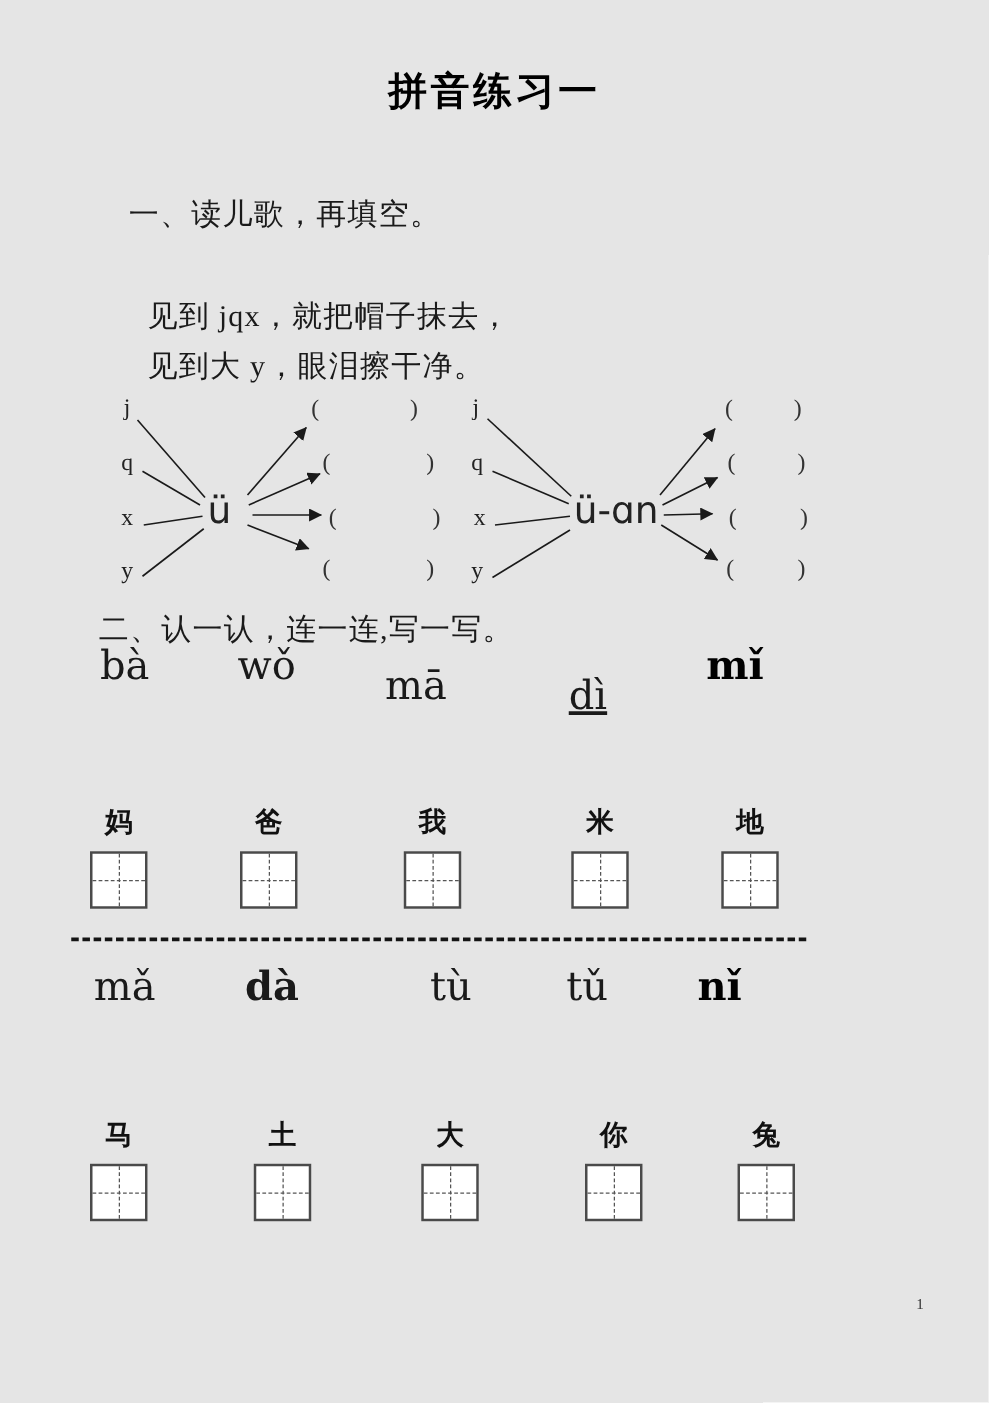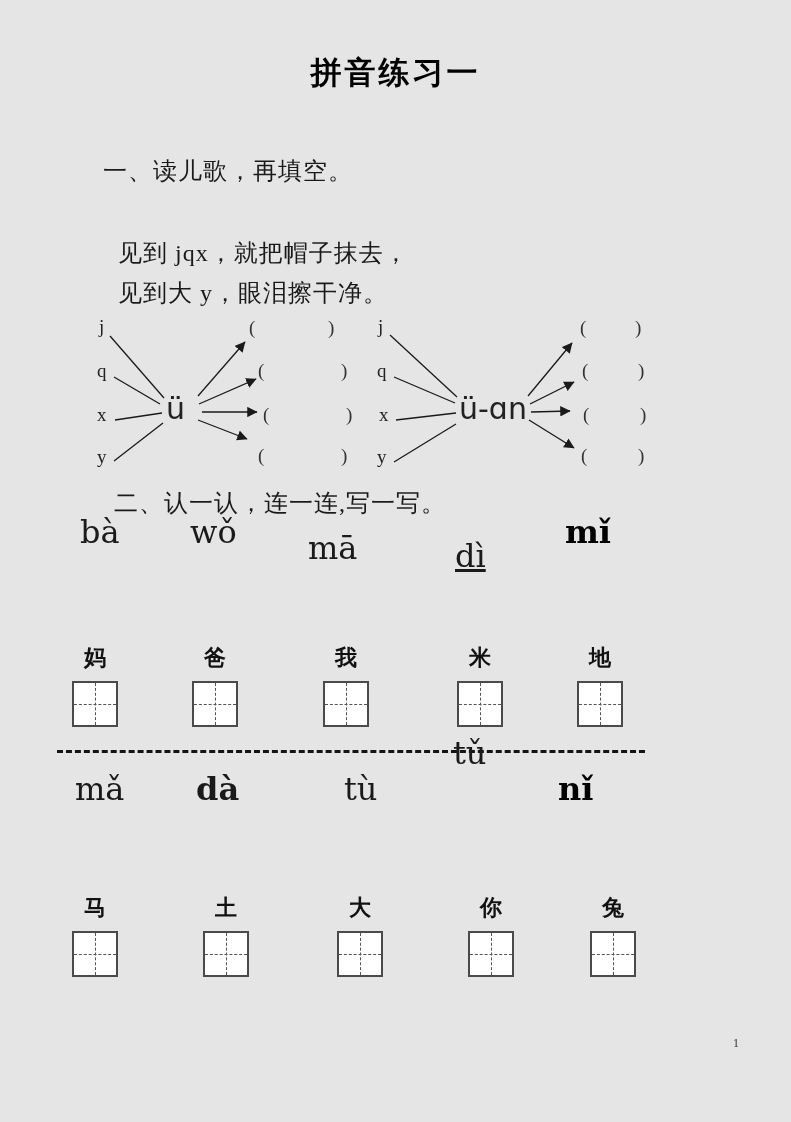--- a/index.html
+++ b/index.html
@@ -110,21 +110,21 @@
 
   <div class="abs paren" style="left:580px;top:317px;">(</div>
   <div class="abs paren" style="left:635px;top:317px;">)</div>
   <div class="abs paren" style="left:582px;top:360px;">(</div>
   <div class="abs paren" style="left:638px;top:360px;">)</div>
   <div class="abs paren" style="left:583px;top:404px;">(</div>
   <div class="abs paren" style="left:640px;top:404px;">)</div>
   <div class="abs paren" style="left:581px;top:445px;">(</div>
   <div class="abs paren" style="left:638px;top:445px;">)</div>
 
-  <div class="abs body-text" style="left:79px;top:487px;margin-left:35px;">二、认一认，连一连,写一写。</div>
+  <div class="abs body-text" style="left:79px;top:487px;">二、认一认，连一连,写一写。</div>
 
   <div class="abs pinyin" style="left:80px;top:516px;">bà</div>
   <div class="abs pinyin" style="left:190px;top:516px;">wǒ</div>
   <div class="abs pinyin" style="left:308px;top:532px;">mā</div>
   <div class="abs pinyin" style="left:455px;top:540px;text-decoration:underline;">dì</div>
   <div class="abs pinyin bold" style="left:565px;top:516px;">mǐ</div>
 
   <div class="cell" style="left:72px;top:645px;">
     <span class="hanzi">妈</span>
   </div>
@@ -144,21 +144,21 @@
   <div class="gridbox" style="left:192px;top:681px;"></div>
   <div class="gridbox" style="left:323px;top:681px;"></div>
   <div class="gridbox" style="left:457px;top:681px;"></div>
   <div class="gridbox" style="left:577px;top:681px;"></div>
 
   <div class="divider"></div>
 
   <div class="abs pinyin" style="left:75px;top:773px;">mǎ</div>
   <div class="abs pinyin" style="left:196px;top:773px;font-weight:bold;">dà</div>
   <div class="abs pinyin" style="left:344px;top:773px;">tù</div>
-  <div class="abs pinyin" style="left:453px;top:737px;">tǔ</div>
+  <div class="abs pinyin" style="left:453px;top:773px;">tǔ</div>
   <div class="abs pinyin bold" style="left:558px;top:773px;">nǐ</div>
 
   <div class="cell" style="left:72px;top:895px;">
     <span class="hanzi">马</span>
   </div>
   <div class="cell" style="left:203px;top:895px;">
     <span class="hanzi">土</span>
   </div>
   <div class="cell" style="left:337px;top:895px;">
     <span class="hanzi">大</span>

